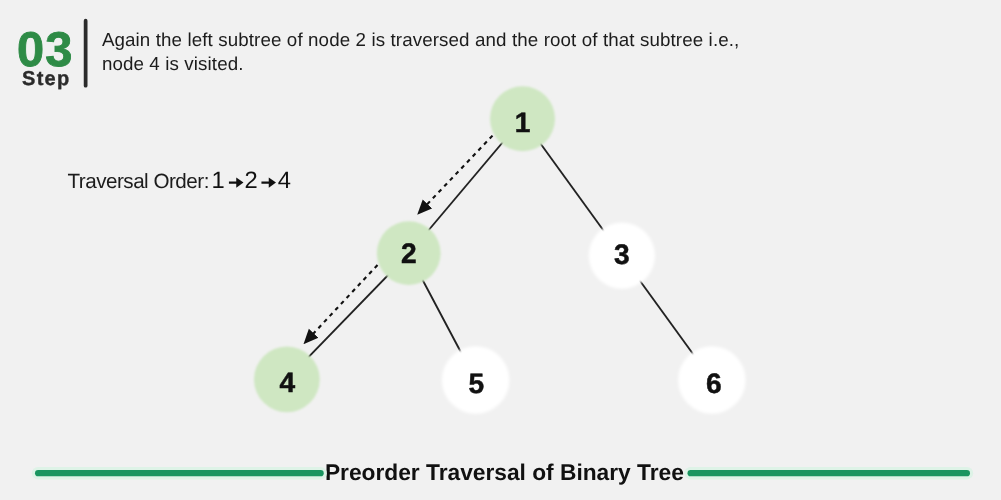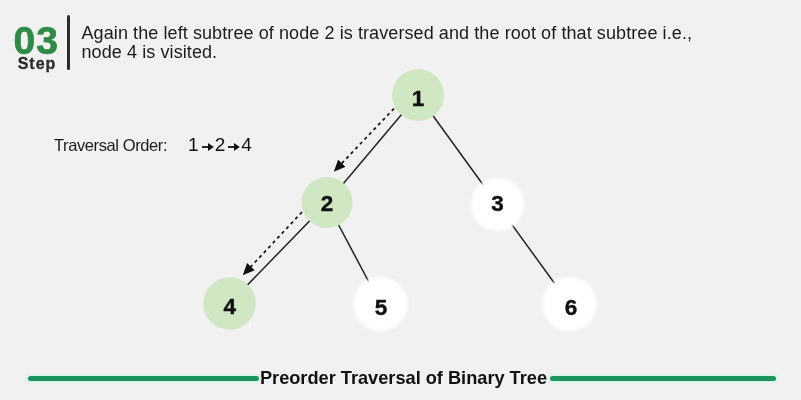--- a/index.html
+++ b/index.html
@@ -14,27 +14,27 @@
   }
   .step{
     position:absolute;left:16px;top:55px;width:42px;text-align:center;
     font-size:16px;font-weight:700;color:#2b2b2b;letter-spacing:1px;-webkit-text-stroke:0.3px #2b2b2b;
   }
   .divider{
     position:absolute;left:67px;top:15px;width:3px;height:55px;background:#2b2b2b;border-radius:2px;
   }
   .para{
     position:absolute;left:81.5px;top:24px;
-    font-size:18px;line-height:18.5px;letter-spacing:0.09px;color:#1c1c1c;
+    font-size:15px;line-height:18.5px;letter-spacing:0.09px;color:#1c1c1c;
   }
   .torder{
     position:absolute;left:54px;top:134px;
     font-size:16.5px;letter-spacing:-0.4px;color:#1c1c1c;
   }
-  .torder .seq{font-size:19px;letter-spacing:0;color:#111;margin-left:21px;}
+  .torder .seq{font-size:19px;letter-spacing:0;color:#111;margin-left:2px;}
   .torder .seq svg{vertical-align:-1px;margin:0 1px 0 3px;}
   svg.tree{position:absolute;left:0;top:0;}
   .footer-line{
     position:absolute;top:375.5px;height:5px;border-radius:3px;background:#1a9560;
     box-shadow:0 0 0 2.5px rgba(220,242,230,0.95);
   }
   .fl-left{left:28px;width:231px;}
   .fl-right{left:550px;width:226px;}
   .footer-text{
     position:absolute;top:368px;left:0;width:807px;text-align:center;

